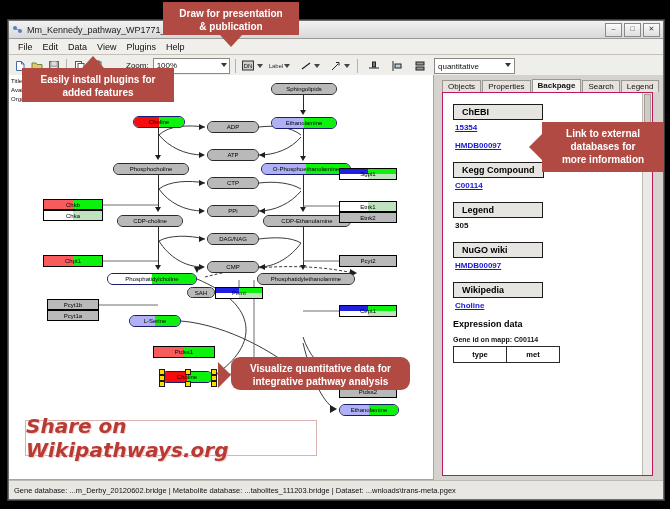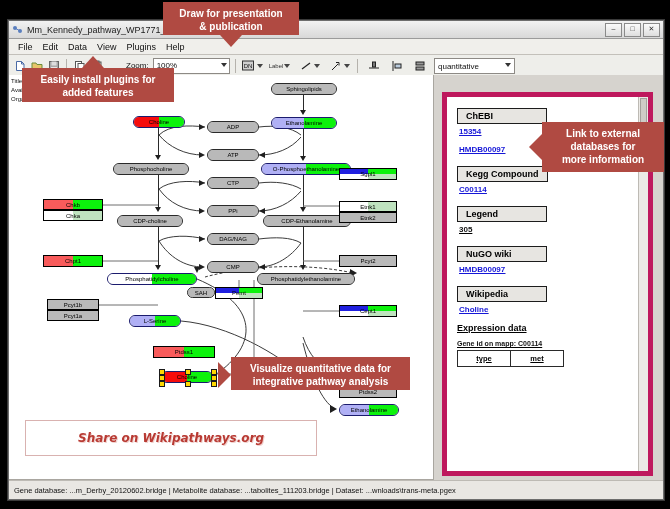--- a/index.html
+++ b/index.html
@@ -62,22 +62,22 @@
   .arrowline{position:absolute;background:#2a2a2a;}
   .arrowhead{position:absolute;width:0;height:0;}
   .ah-down{border-left:3px solid transparent;border-right:3px solid transparent;border-top:5px solid #1f1f1f;}
   .handle{position:absolute;width:4px;height:4px;background:#ffd800;border:1px solid #1a1a1a;z-index:9;}
 
   
   .tabrow{display:flex;align-items:flex-end;height:15px;padding-left:8px;margin-top:2px;gap:0px;}
   .tab{font-size:8px;padding:1px 5px;border:1px solid #9a9792;border-bottom:none;background:#e6e3de;
        color:#111;margin-right:1px;}
   .tab.active{background:#f4f2ef;font-weight:bold;padding-bottom:2px;}
-  .panel{position:absolute;left:8px;top:17px;right:10px;bottom:4px;background:#fff;border:5px solid #be185d;
-         overflow:hidden;text-decoration:underline;}
+  .panel{position:absolute;left:8px;top:17px;right:10px;bottom:4px;background:#fff;border:1px solid #be185d;
+         overflow:hidden;}
   .panelinner{padding:8px 8px 4px 10px;}
   .dbhead{display:inline-block;border:1px solid #1c1c1c;background:#e7e5e1;font-size:9px;font-weight:bold;
           padding:2px 8px;margin-bottom:3px;min-width:72px;color:#000;}
   .dblink{font-size:8px;color:#1516d8;text-decoration:underline;margin:0 0 9px 2px;display:block;font-weight:bold;}
   .dbplain{font-size:8px;color:#111;margin:0 0 9px 2px;display:block;font-weight:bold;}
   .exprhead{font-size:9px;font-weight:bold;color:#000;margin:2px 0 7px 0;}
   .genemapp{font-size:7px;font-weight:bold;color:#111;margin-bottom:3px;}
   table.expr{border-collapse:collapse;font-size:7.5px;}
   table.expr td{border:1px solid #2a2a2a;padding:2px 4px;text-align:center;color:#000;font-weight:bold;
                 min-width:44px;height:11px;}
@@ -91,21 +91,21 @@
   
   .callout{position:absolute;background:#b04a42;color:#fff;font-weight:bold;text-align:center;
            font-size:10px;line-height:13px;padding:5px 8px;box-sizing:border-box;z-index:60;}
   .cpoint{position:absolute;width:0;height:0;z-index:60;}
   .cp-down{border-left:11px solid transparent;border-right:11px solid transparent;border-top:12px solid #b04a42;}
   .cp-up{border-left:11px solid transparent;border-right:11px solid transparent;border-bottom:12px solid #b04a42;}
   .cp-left{border-top:13px solid transparent;border-bottom:13px solid transparent;border-right:13px solid #b04a42;}
   .cp-right{border-top:13px solid transparent;border-bottom:13px solid transparent;border-left:13px solid #b04a42;}
   .share{position:absolute;background:#fff;border:1px solid #d9b2b0;z-index:60;display:flex;
          align-items:center;justify-content:center;}
-  .share span{font-size:12px;font-weight:bold;font-style:italic;color:#b83a33;
+  .share span{font-size:20px;font-weight:bold;font-style:italic;color:#b83a33;
               font-family:"DejaVu Sans",sans-serif;text-shadow:1px 1px 0 #f0d0cd;}
 </style>
 </head>
 <body>
 
 <div id="screen">
 
   <div id="window">
 
     <div class="titlebar">
@@ -487,20 +487,27 @@
               <span class="lbl">Cept1</span>
             </div>
             <div class="node gene" style="left: 330px; top: 311px; width: 58px; height: 12px; overflow: hidden; z-index: 4;">
               <div class="half" style="left: 0px; width: 100%; background: rgb(185, 185, 185);"></div>
               <span class="lbl">Ptdss2</span>
             </div>
           </div>
       </div>
 
       <div class="sidebar">
+        <div class="tabrow">
+          <span class="tab">Objects</span>
+          <span class="tab">Properties</span>
+          <span class="tab active">Backpage</span>
+          <span class="tab">Search</span>
+          <span class="tab">Legend</span>
+        </div>
 
         <div class="panel">
           <div class="panelinner">
 
             <div class="dbhead">ChEBI</div>
             <a class="dblink" href="#">15354</a>
 
             <a class="dblink" href="#">HMDB00097</a>
 
             <div class="dbhead">Kegg Compound</div>
@@ -551,21 +558,21 @@
   </div>
   <div class="cpoint cp-up" style="left:82px;top:56px;"></div>
 
   <div class="callout" style="left:542px;top:122px;width:122px;height:50px;">
     <div>Link  to external</div>
     <div>databases  for</div>
     <div>more information</div>
   </div>
   <div class="cpoint cp-left" style="left:529px;top:134px;"></div>
 
-  <div class="callout" style="left:231px;top:357px;width:179px;height:33px;">
+  <div class="callout" style="left:231px;top:357px;width:179px;height:33px;border-radius:9px;">
     <div>Visualize quantitative data  for</div>
     <div>integrative pathway analysis</div>
   </div>
   <div class="cpoint cp-right" style="left:218px;top:362px;"></div>
 
   <div class="share" style="left:25px;top:420px;width:290px;height:34px;">
     <span>Share on Wikipathways.org</span>
   </div>
 </div>
 

